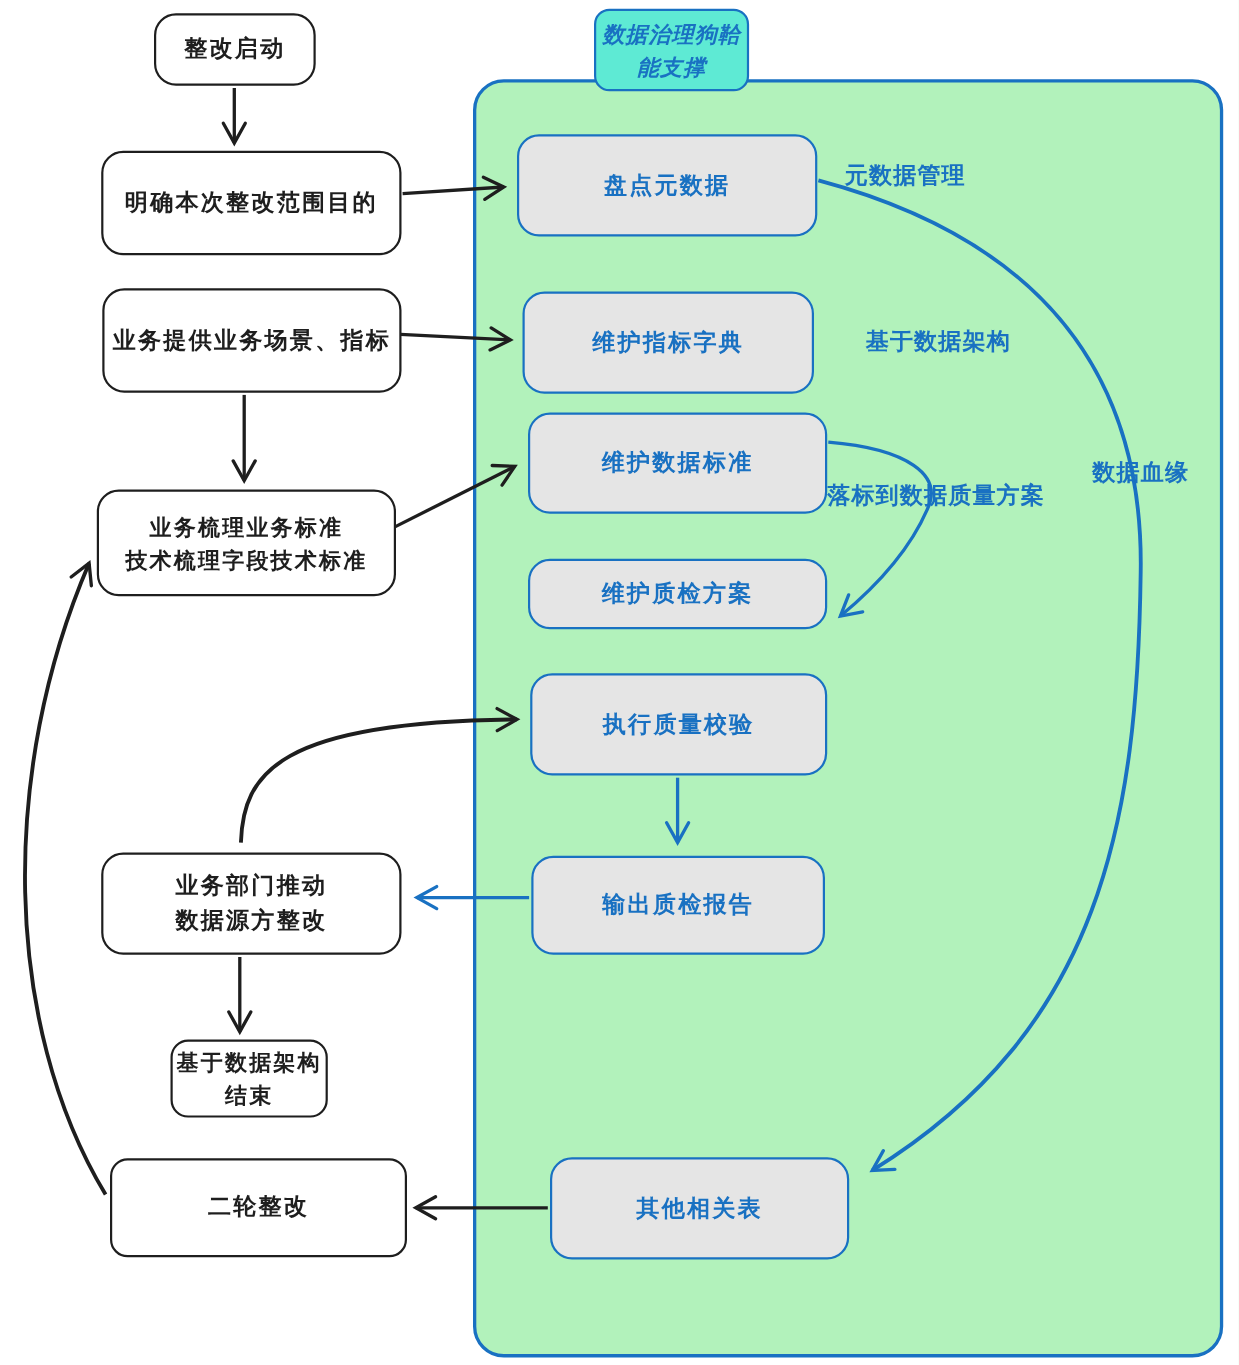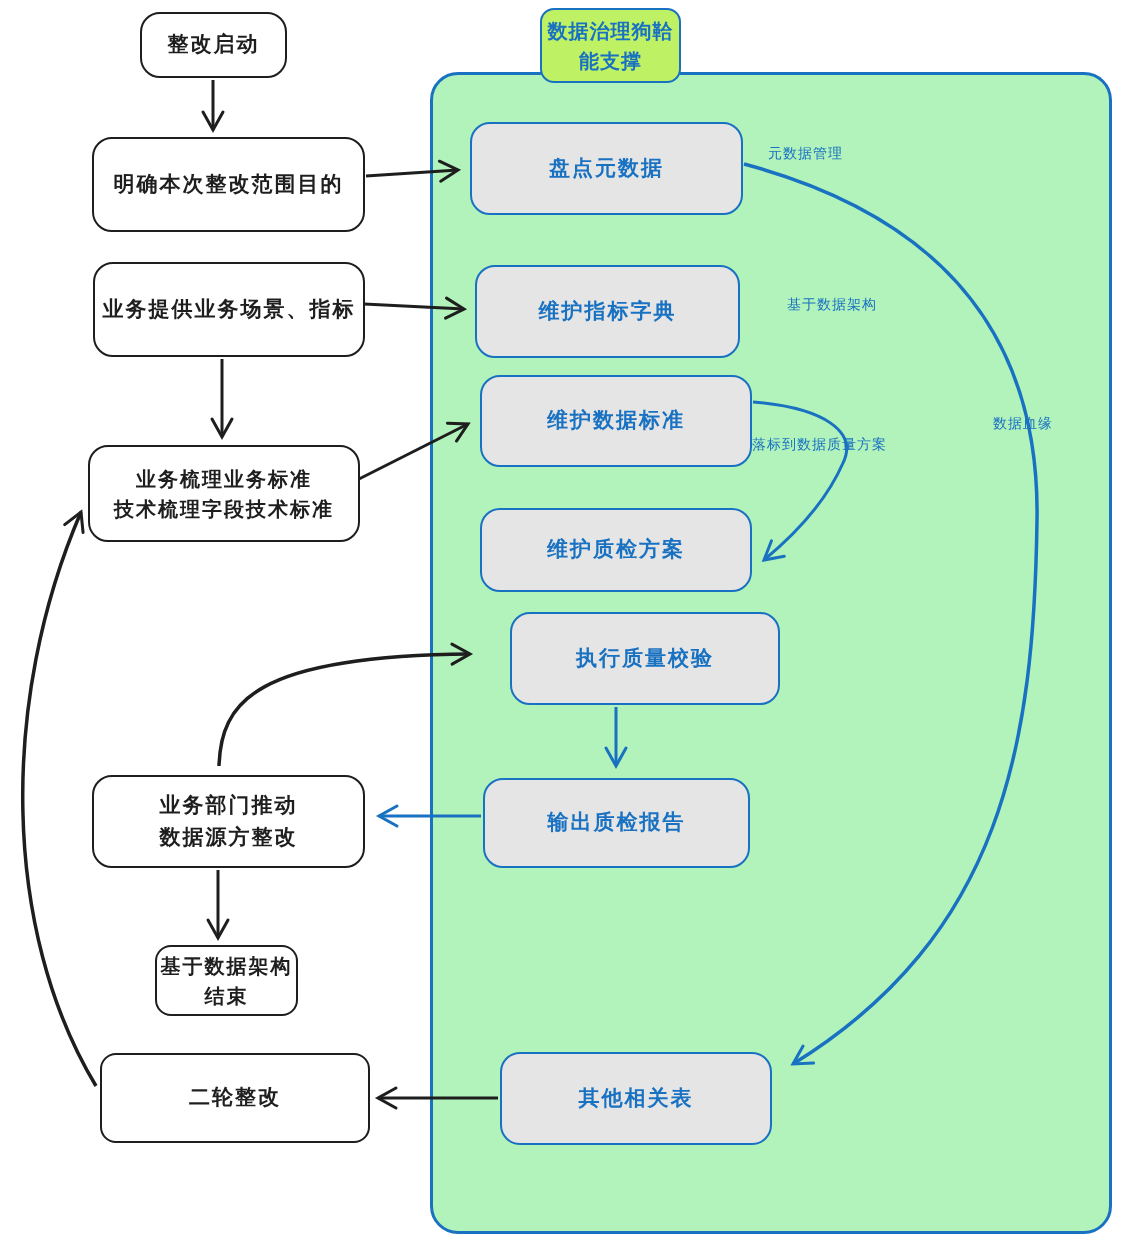--- a/index.html
+++ b/index.html
@@ -18,21 +18,21 @@
     font-size:20px; font-weight:bold; letter-spacing:1px; line-height:1.5; white-space:pre-line;
   }
   .node {
     position:absolute; box-sizing:border-box; border-radius:20px; z-index:2;
     display:flex; align-items:center; justify-content:center; text-align:center;
     font-size:21px; font-weight:bold; letter-spacing:2px; line-height:1.5; white-space:pre-line;
   }
   .node.white { background:#ffffff; border:2.5px solid #1e1e1e; color:#1e1e1e; }
   .node.yellow { background:#e5e5e5; border:2.5px solid #1971c2; color:#1971c2; }
   .edge-label {
-    position:absolute; z-index:3; font-size:14px; font-weight:normal;
+    position:absolute; z-index:3; font-size:21px; font-weight:bold;
     letter-spacing:1px; color:#1971c2; white-space:nowrap;text-align:right;
   }
   svg.arrows { position:absolute; left:0; top:0; z-index:1; }
 </style>
 </head>
 <body>
 
 <div class="canvas">
 
   <div class="green-container" style="background:#b2f2bb; border:3px solid #1971c2;"></div>
@@ -56,21 +56,21 @@
     <path d="M 218 870 L 218 938" fill="none" stroke="#1e1e1e" stroke-width="3" marker-end="url(#head-black)"></path>
     <path d="M 498 1098 L 378 1098" fill="none" stroke="#1e1e1e" stroke-width="3" marker-end="url(#head-black)"></path>
     <path d="M 96 1086 C 2 930 0 700 81 512" fill="none" stroke="#1e1e1e" stroke-width="3.5" marker-end="url(#head-black)"></path>
 
     <path d="M 753 402 C 825 408 858 432 843 463 C 826 502 793 536 764 560" fill="none" stroke="#1971c2" stroke-width="3" marker-end="url(#head-blue)"></path>
     <path d="M 616 707 L 616 766" fill="none" stroke="#1971c2" stroke-width="3" marker-end="url(#head-blue)"></path>
     <path d="M 481 816 L 379 816" fill="none" stroke="#1971c2" stroke-width="3" marker-end="url(#head-blue)"></path>
     <path d="M 744 164 C 935 215 1040 330 1037 520 C 1034 745 1002 935 793 1064" fill="none" stroke="#1971c2" stroke-width="3.5" marker-end="url(#head-blue)"></path>
   </svg>
 
-  <div class="title-box" style="background:#bef264; border:2.5px solid #1971c2; color:#1971c2;">数据治理狗鞈
+  <div class="title-box" style="background:#5eead4; border:2.5px solid #1971c2; color:#1971c2;font-style:italic;">数据治理狗鞈
 能支撑</div>
 
   <div class="node white" style="left:140px; top:12px; width:147px; height:66px;">整改启动</div>
 
   <div class="node white" style="left:92px; top:137px; width:273px; height:95px;">明确本次整改范围目的</div>
 
   <div class="node white" style="left:93px; top:262px; width:272px; height:95px;">业务提供业务场景、指标</div>
 
   <div class="node white" style="left:88px; top:445px; width:272px; height:97px; font-size:20px;">业务梳理业务标准
 技术梳理字段技术标准</div>
@@ -82,23 +82,23 @@
 结束</div>
 
   <div class="node white" style="left:100px; top:1053px; width:270px; height:90px;border-radius:16px;">二轮整改</div>
 
   <div class="node yellow" style="left:470px; top:122px; width:273px; height:93px;">盘点元数据</div>
 
   <div class="node yellow" style="left:475px; top:265px; width:265px; height:93px;">维护指标字典</div>
 
   <div class="node yellow" style="left:480px; top:375px; width:272px; height:92px;">维护数据标准</div>
 
-  <div class="node yellow" style="left:480px; top:508px; width:272px; height:84px;">维护质检方案</div>
+  <div class="node yellow" style="left:480px; top:508px; width:272px; height:64px;">维护质检方案</div>
 
-  <div class="node yellow" style="left:482px; top:612px; width:270px; height:93px;margin-left:28px;">执行质量校验</div>
+  <div class="node yellow" style="left:482px; top:612px; width:270px; height:93px;">执行质量校验</div>
 
   <div class="node yellow" style="left:483px; top:778px; width:267px; height:90px;">输出质检报告</div>
 
   <div class="node yellow" style="left:500px; top:1052px; width:272px; height:93px;">其他相关表</div>
 
   <div class="edge-label" style="left:768px; top:145px;">元数据管理</div>
 
   <div class="edge-label" style="left:787px; top:296px;">基于数据架构</div>
 
   <div class="edge-label" style="left:752px; top:436px;">落标到数据质量方案</div>

